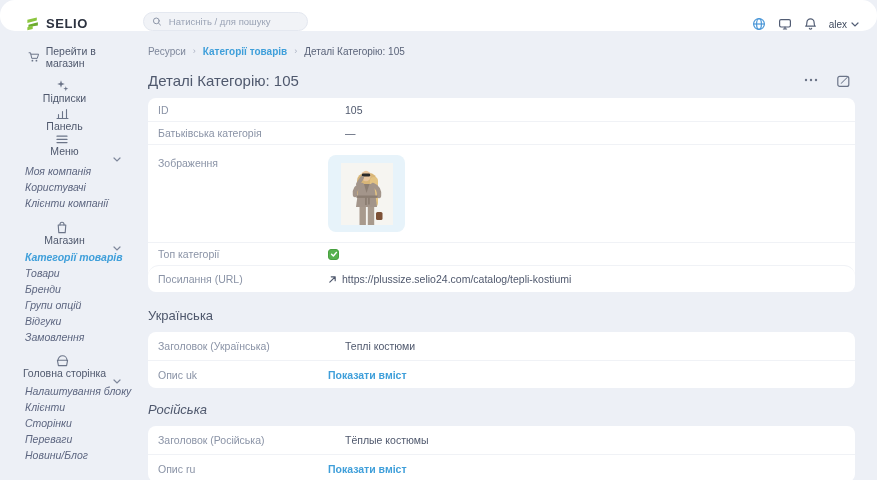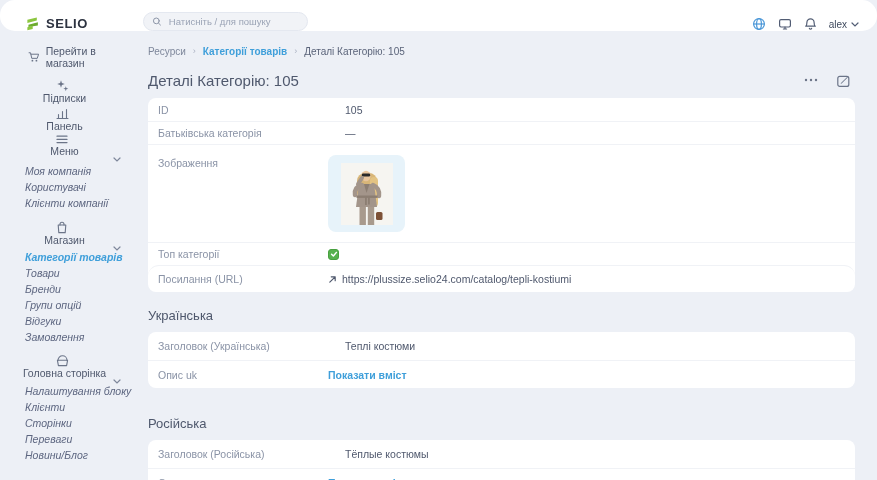--- a/index.html
+++ b/index.html
@@ -49,21 +49,21 @@
   .card { background:#fff; border-radius:8px; margin-top:8px; overflow:hidden; }
   .drow { display:flex; align-items:center; min-height:23px; padding:0 12px 0 10px; font-size:10.5px; }
   .drow + .drow { border-top:1px solid #f0f2f6; }
   .drow.tall { align-items:flex-start; padding-top:10px; padding-bottom:10px; }
   .drow.tall .dlabel { margin-top:2px; }
   .dlabel { width:170px; flex-shrink:0; color:#8a93a6; }
   .dvalue { color:#4f586d;margin-left:17px; }
   .srow { display:flex; align-items:center; height:28px; padding:0 12px 0 10px; font-size:10.5px; }
   .srow + .srow { border-top:1px solid #f0f2f6; }
   .sec-title { margin-top:16px; font-size:13px; color:#4f586d; height:16px; }
-  .sec-title.second { margin-top:28px; }
+  .sec-title.second { margin-top:14px;font-style:italic; }
   .thumb { width:77px; height:77px; background:#e7f3fa; border-radius:8px;
            display:flex; align-items:center; justify-content:center; }
   .check { width:11px; height:11px; background:#56b14e; border:1px solid #48a040; border-radius:3px;
            display:flex; align-items:center; justify-content:center; }
   .urlcell { display:flex; align-items:center; gap:5px; color:#4f586d; }
   .link-blue { color:#3f9fda; font-weight:700; cursor:pointer; }
   svg { display:block; }
 </style>
 </head>
 <body>

